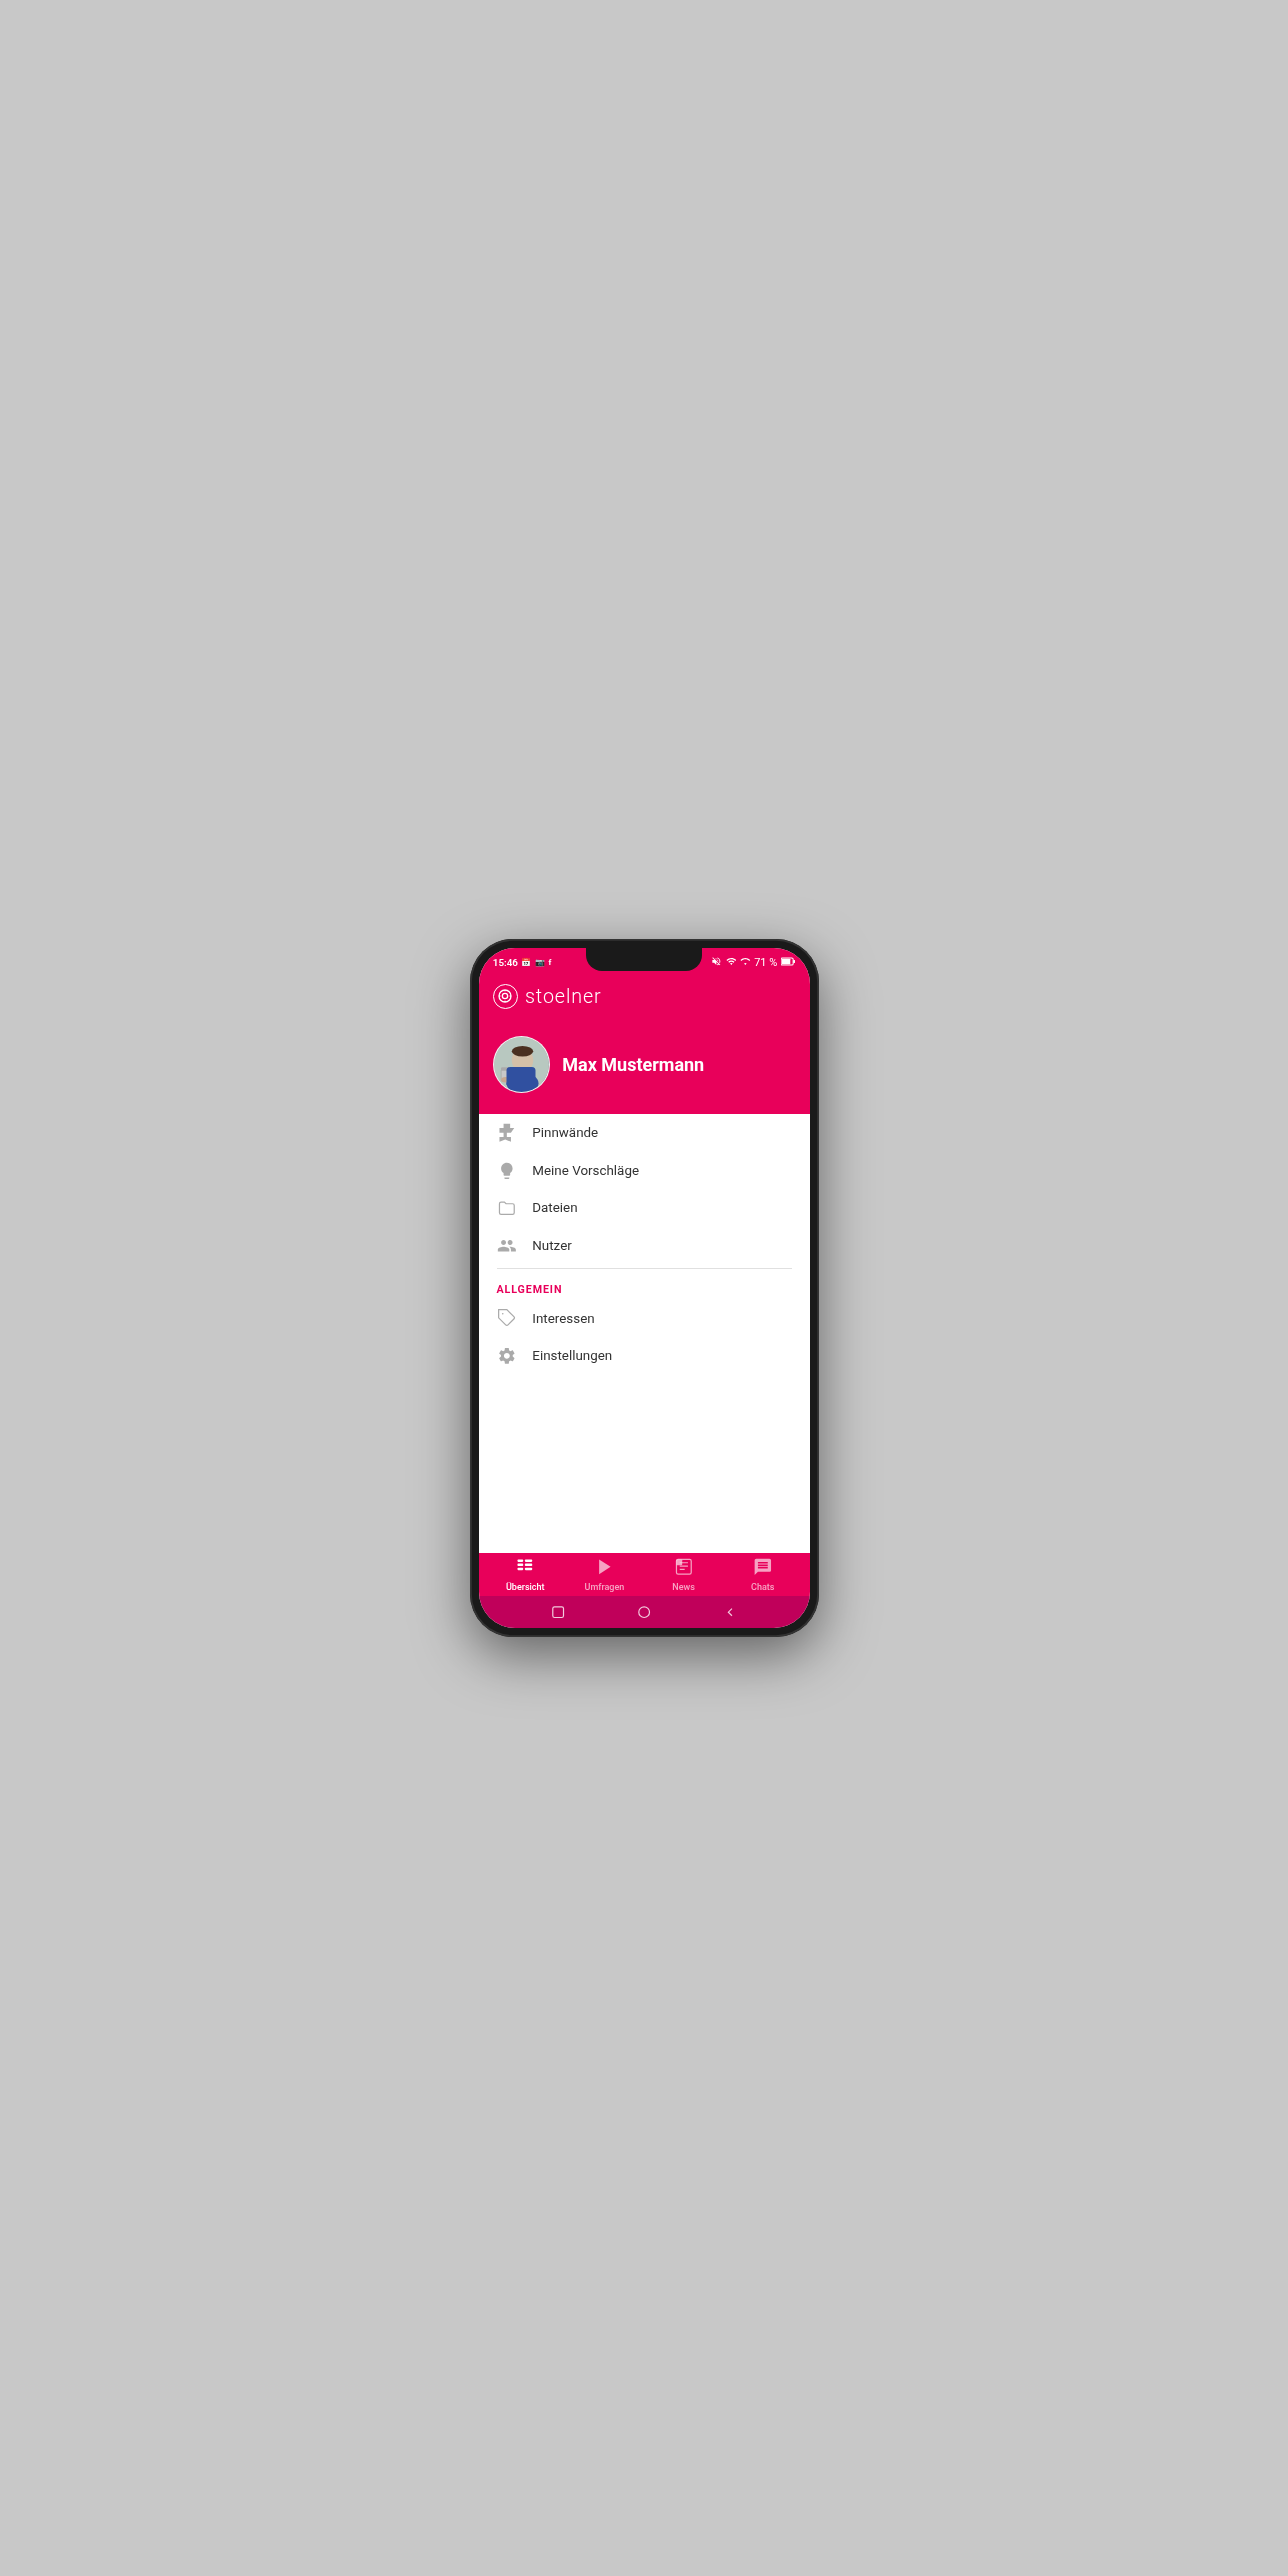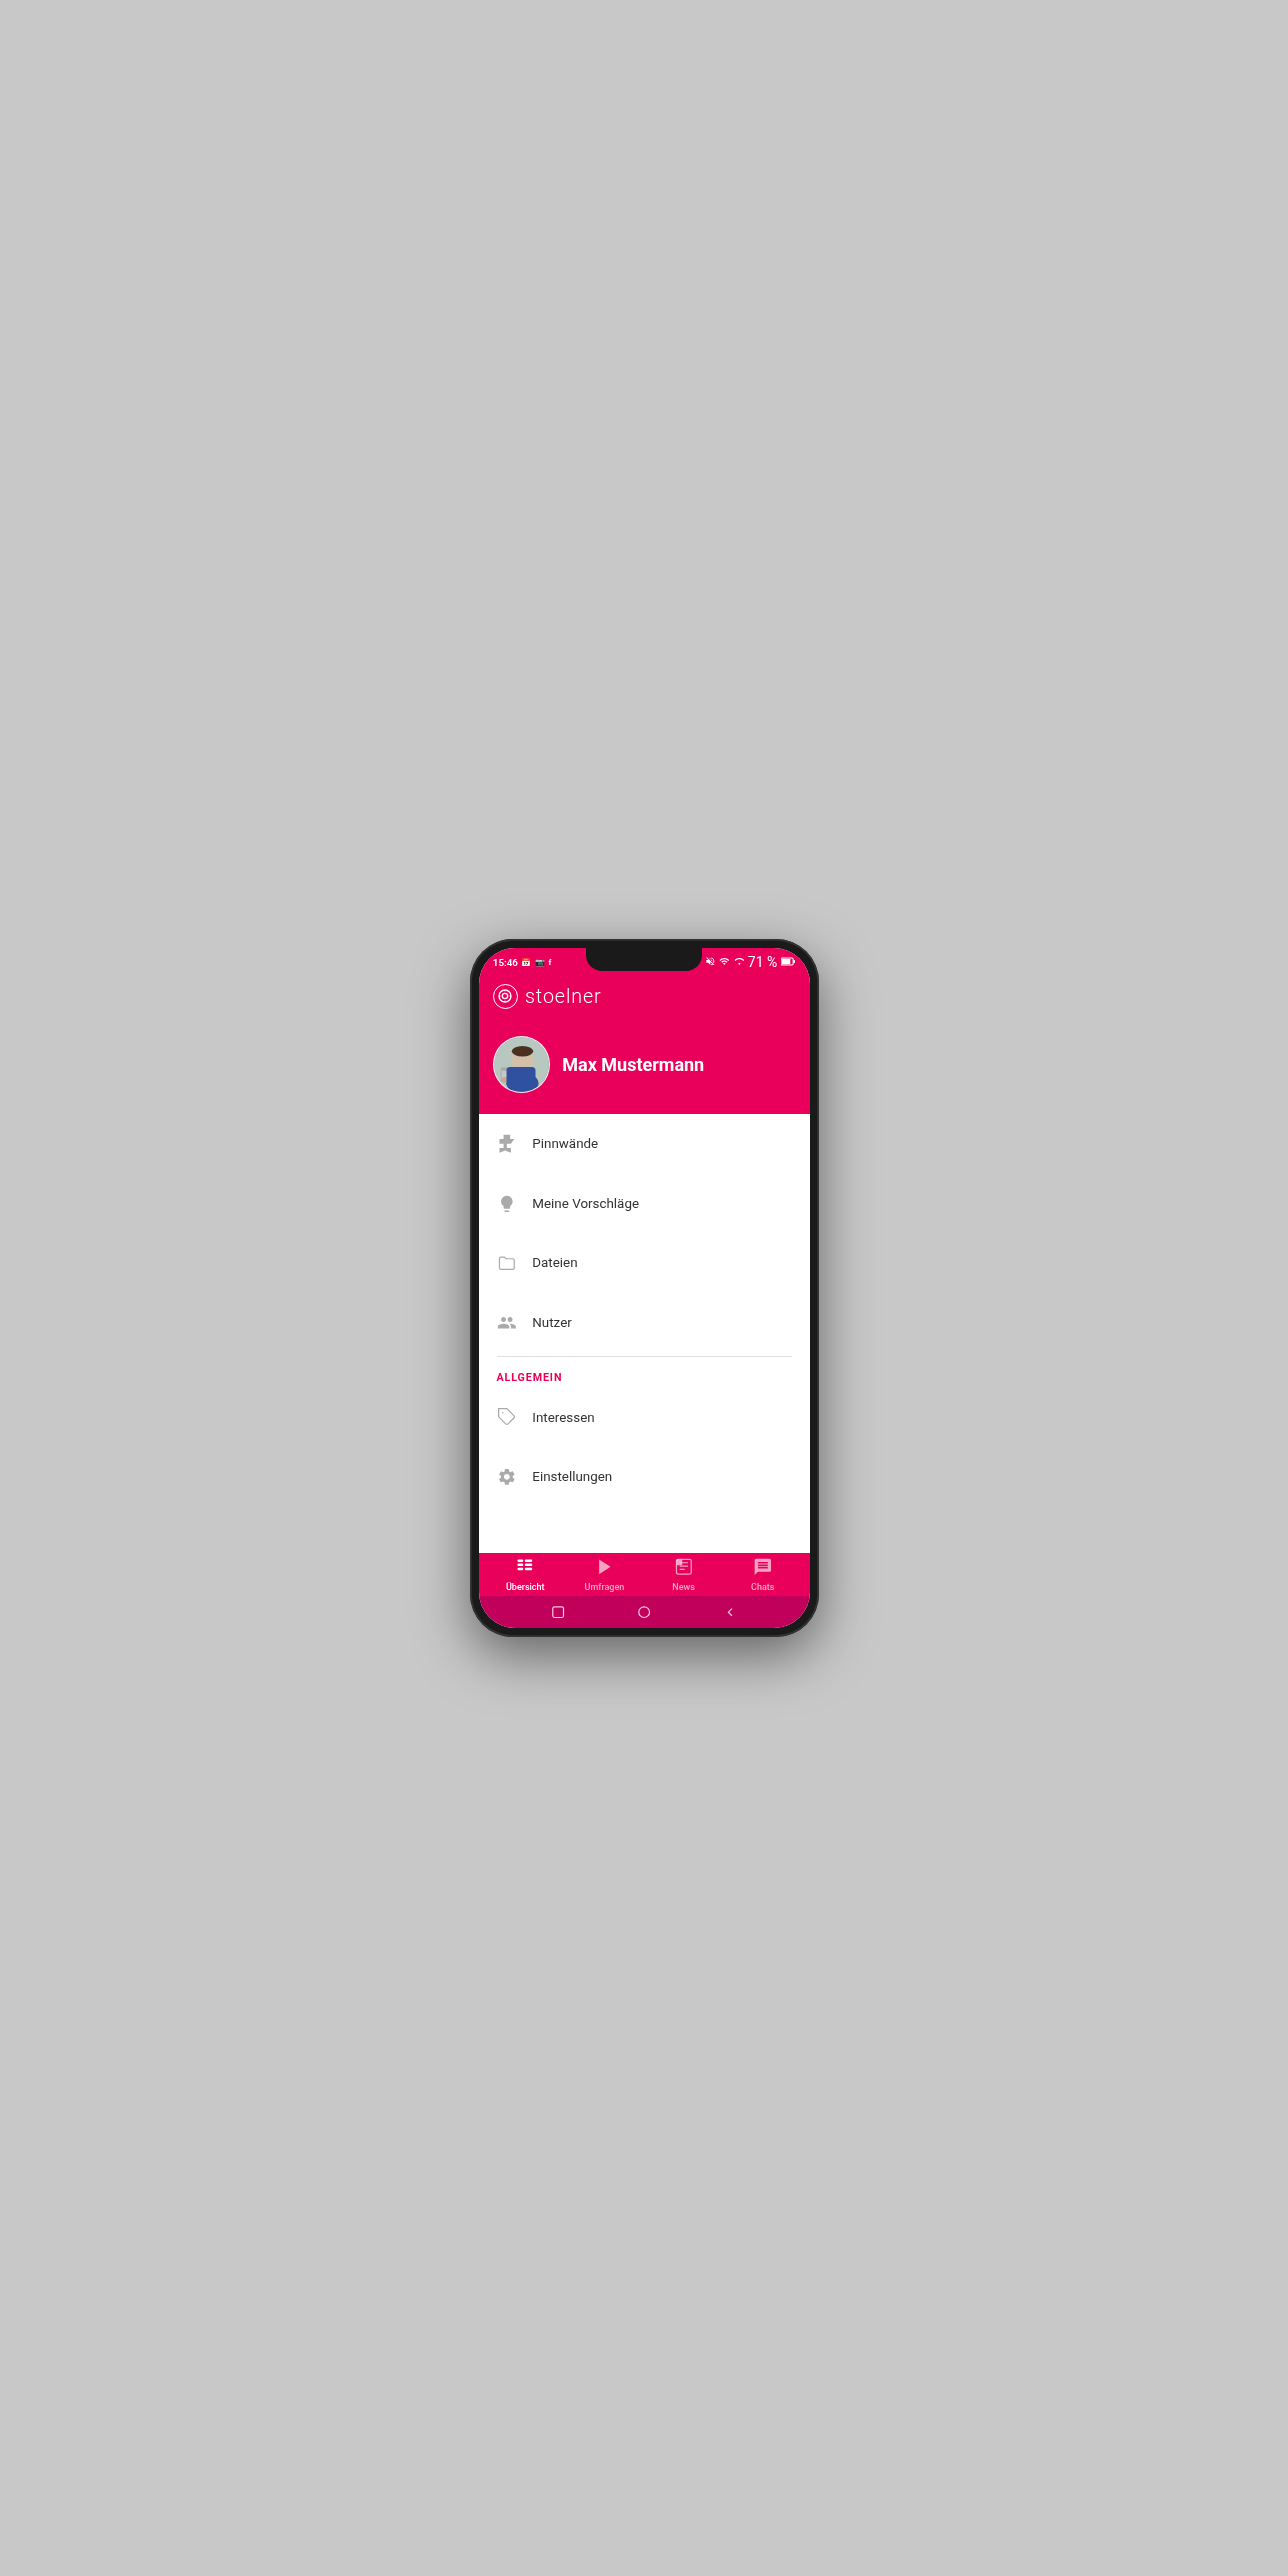--- a/index.html
+++ b/index.html
@@ -176,21 +176,21 @@
       flex: 1;
       background: white;
       overflow-y: auto;
       padding: 0;
     }
 
     .menu-item {
       display: flex;
       align-items: center;
       gap: 14.3px;
-      padding: 19px 18px;
+      padding: 8px 18px;
       cursor: pointer;
       transition: background 0.1s;
     }
 
     .menu-icon {
       width: 21.5px;
       height: 21.5px;
       display: flex;
       align-items: center;
       justify-content: center;
@@ -296,21 +296,21 @@
         <span>
           <svg width="10.7" height="10.7" viewBox="0 0 24 24" fill="white">
               <path d="M1 9l2 2c4.97-4.97 13.03-4.97 18 0l2-2C16.93 2.93 7.08 2.93 1 9zm8 8l3 3 3-3c-1.65-1.66-4.34-1.66-6 0zm-4-4l2 2c2.76-2.76 7.24-2.76 10 0l2-2C15.14 9.14 8.87 9.14 5 13z"></path>
             </svg>
         </span>
         <span>
           <svg width="10.7" height="10.7" viewBox="0 0 24 24" fill="white">
               <path d="M1 9l2 2c4.97-4.97 13.03-4.97 18 0l2-2C16.93 2.93 7.08 2.93 1 9zm8 8l3 3 3-3a4.237 4.237 0 00-6 0z"></path>
             </svg>
         </span>
-        <span style="font-size:14px; color:white;">71 %</span>
+        <span style="font-size:11px; color:white;">71 %</span>
         <span>
           <svg width="14.3" height="9" viewBox="0 0 20 12" fill="white">
               <rect x="0" y="1" width="17" height="10" rx="2" ry="2" stroke="white" stroke-width="1.5" fill="none"></rect>
               <rect x="1" y="2" width="12" height="8" rx="1" fill="white"></rect>
               <rect x="17" y="4" width="3" height="4" rx="1" fill="white"></rect>
             </svg>
         </span>
       </div>
     </div>
 

